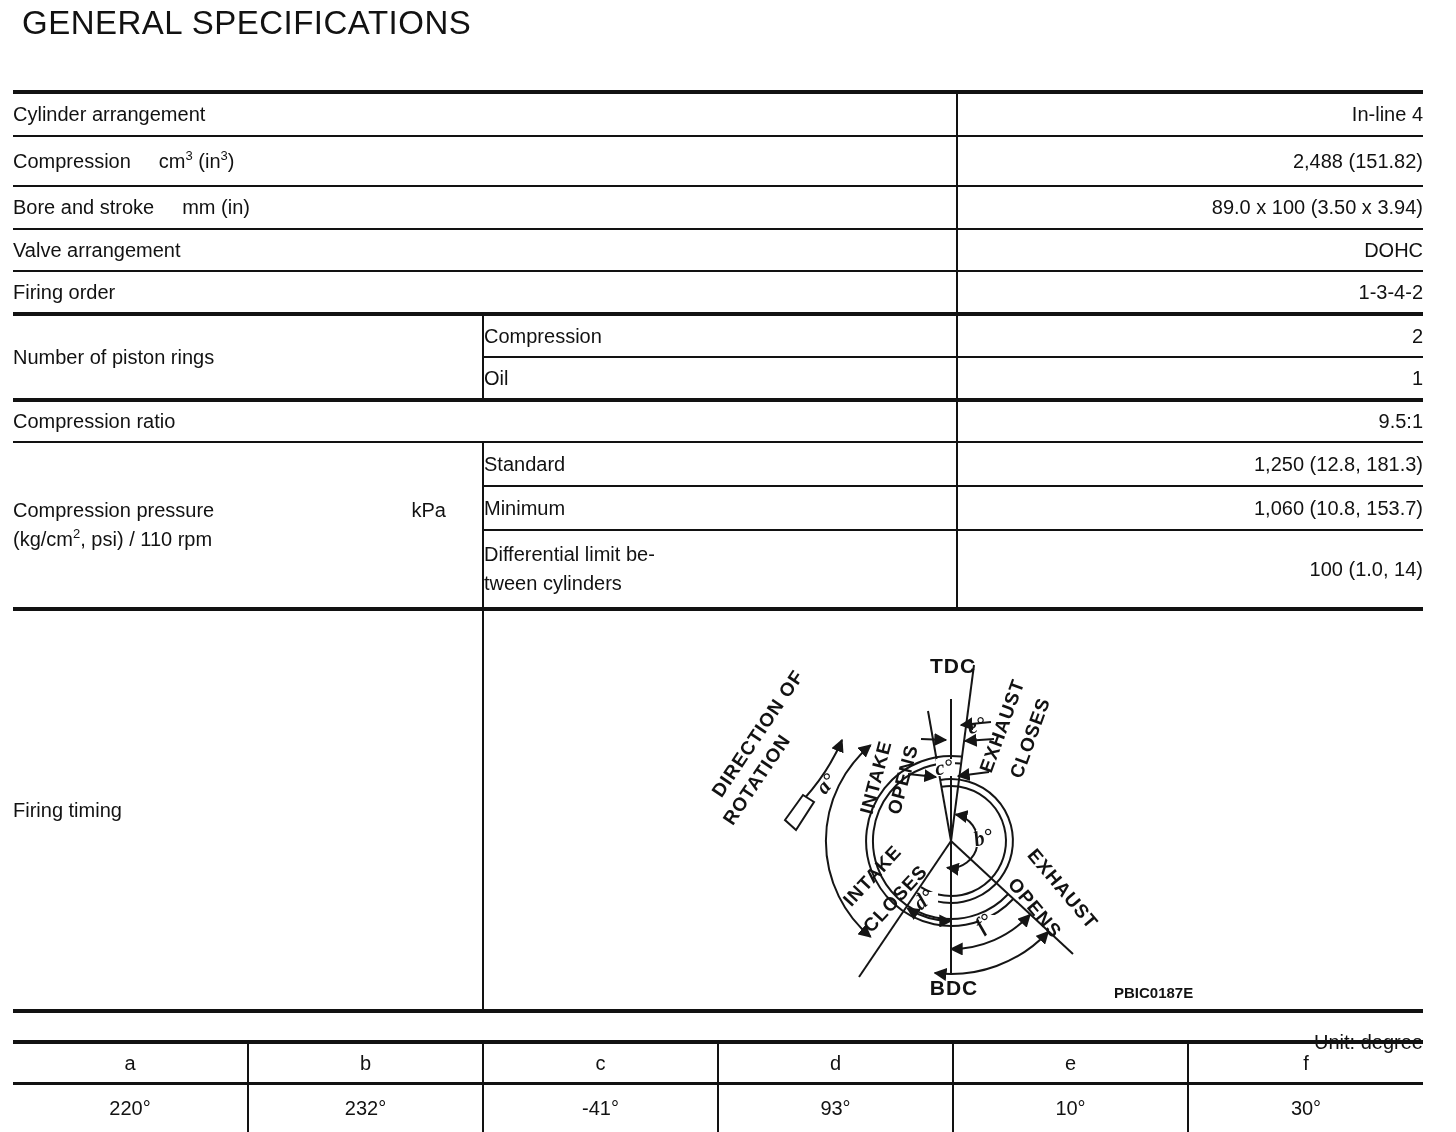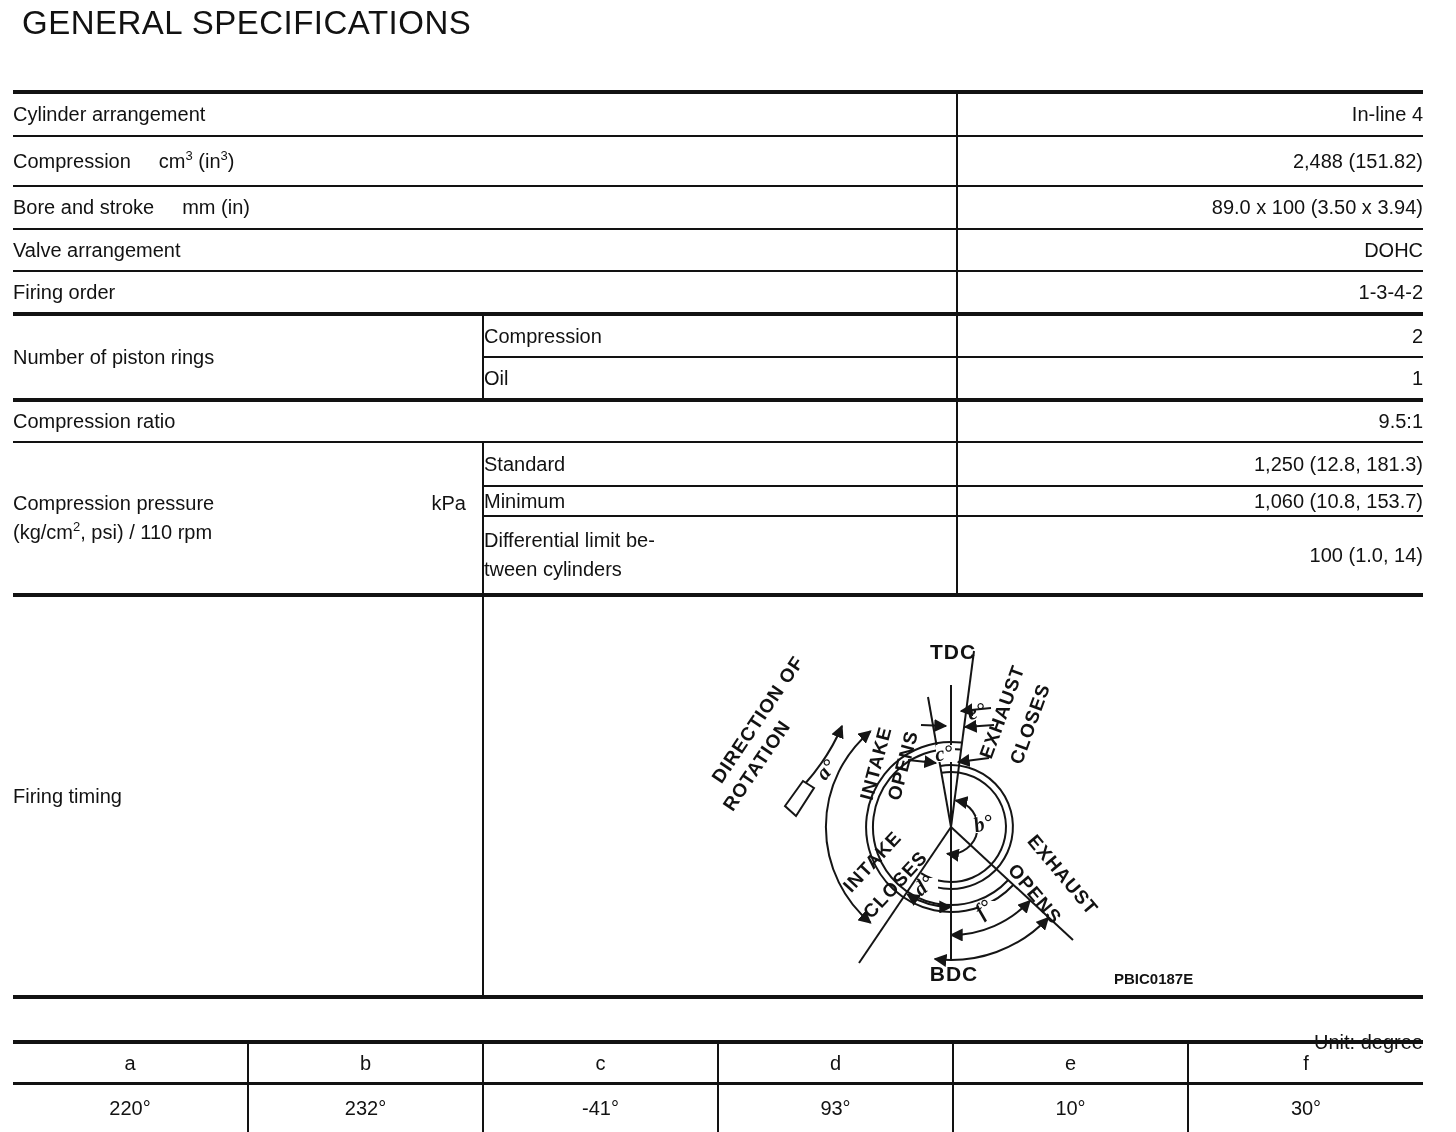--- a/index.html
+++ b/index.html
@@ -11,21 +11,21 @@
              table-layout:fixed;border-top:4px solid #121212;}
   table.spec td{font-size:20px;vertical-align:middle;padding:0;}
   .lbl{padding-left:19px;}
   .sub{padding-left:17px;margin-left:48px;}
   .val{text-align:right;margin-left:29px;}
   .bb{border-bottom:2px solid #121212;}
   .bt{border-bottom:4px solid #121212;}
   .br{border-right:2px solid #121212;}
   sup{font-size:13px;line-height:0;}
   .twolines div{line-height:29px;}
-  .kparow{display:flex;justify-content:space-between;padding-right:16px;}
+  .kparow{display:flex;justify-content:space-between;padding-right:36px;}
   .diagcell{position:relative;font-weight:bold;}
   .diagcell svg{display:block;}
   .unitnote{position:absolute;right:33px;top:1031px;font-size:20px;}
   table.timing{position:absolute;left:13px;top:1040px;width:1410px;border-collapse:collapse;
                table-layout:fixed;border-top:4px solid #121212;}
   table.timing td{text-align:center;font-size:20px;border-right:2px solid #121212;}
   table.timing td:last-child{border-right:none;}
   table.timing tr.hd td{border-bottom:3px solid #121212;height:36px;}
   table.timing tr.vl td{border-bottom:4px solid #121212;height:45px;}
   
@@ -100,21 +100,21 @@
           <span>Compression pressure</span>
           <span>kPa</span>
         </div>
         <div>
           <span>(kg/cm</span><sup>2</sup><span>, psi) / 110 rpm</span>
         </div>
       </td>
       <td class="sub bb br">Standard</td>
       <td class="val bb">1,250 (12.8, 181.3)</td>
     </tr>
-    <tr style="height:30px">
+    <tr style="height:44px">
       <td class="sub bb br">Minimum</td>
       <td class="val bb">1,060 (10.8, 153.7)</td>
     </tr>
     <tr style="height:79px">
       <td class="sub bt br twolines">
         <div>Differential limit be-</div>
         <div>tween cylinders</div>
       </td>
       <td class="val bt">100 (1.0, 14)</td>
     </tr>

